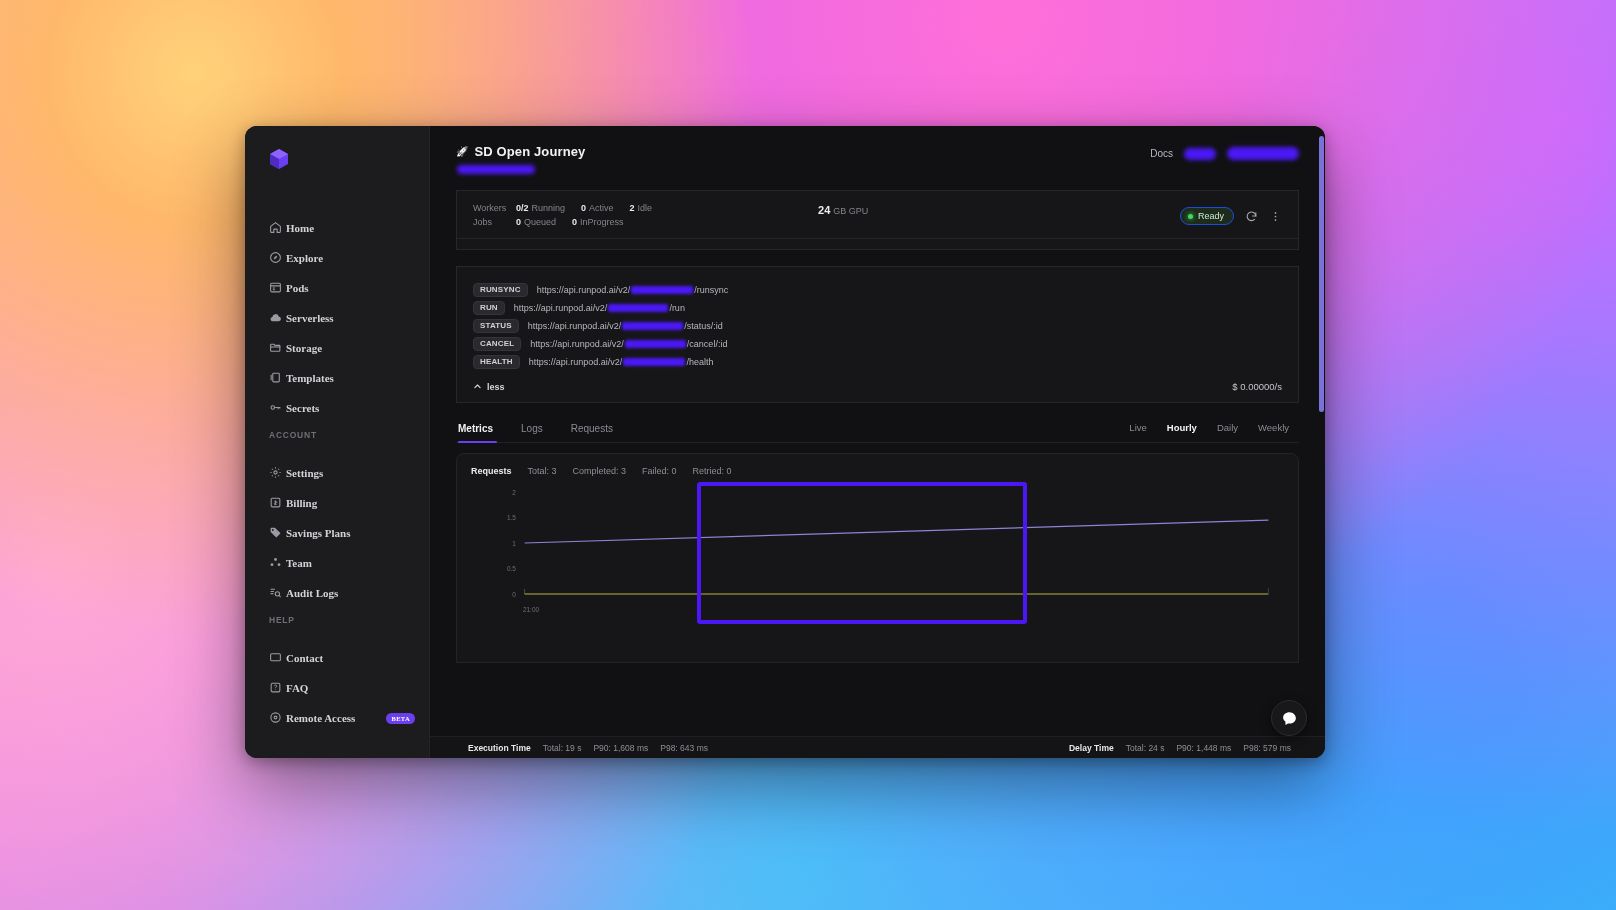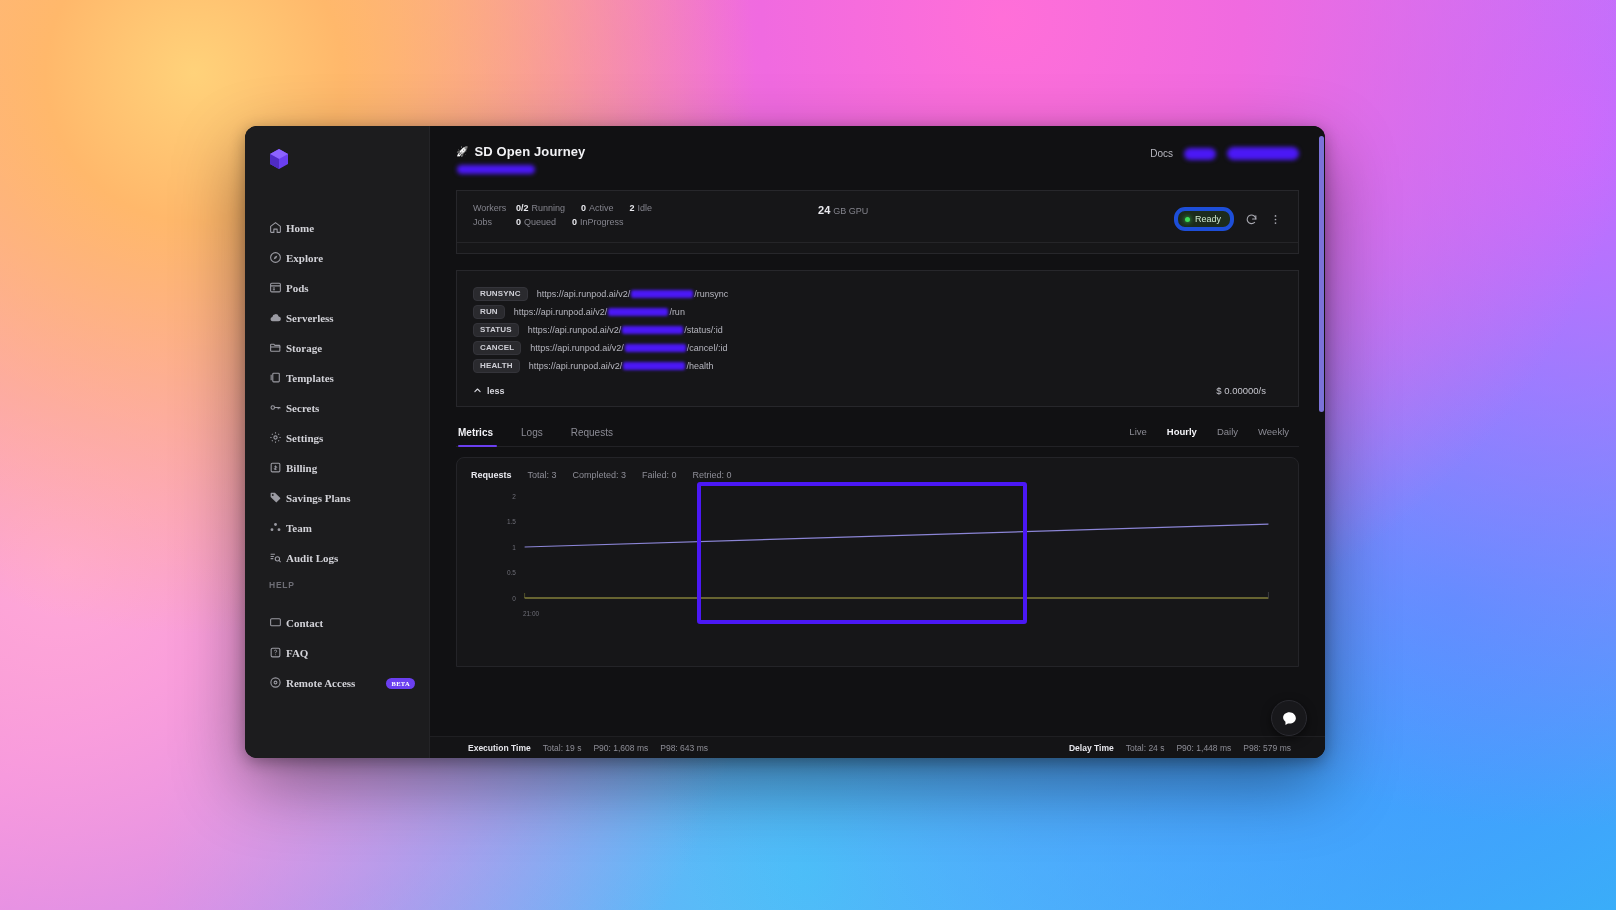--- a/index.html
+++ b/index.html
@@ -169,21 +169,21 @@
 
   .summary-right {
     margin-left: auto;
     display:flex;
     align-items:center;
     gap: 10px;
     padding-top: 4px;
   }
   #status-badge {
     background: #1c2b1c;
-    border: 4px solid #1d4ed8;
+    border: 1px solid #1d4ed8;
     color: #cfe9cf;
     font-size: 9px;
     border-radius: 11px;
     padding: 3px 9px 3px 7px;
     display:flex;
     align-items:center;
     gap:5px;
     white-space: nowrap;
   }
   .dot-green {
@@ -218,21 +218,21 @@
     left: 452px;
     top: 356px;
     width: 330px;
     height: 142px;
     border: 4px solid #4b18f5;
     border-radius: 3px;
     pointer-events: none;
     z-index: 6;
   }
   #endpoints-card {
-    padding: 14px 32px 10px 16px;
+    padding: 14px 16px 10px 16px;
     position: relative;
   }
   .ep-row {
     display:flex;
     align-items:center;
     gap: 9px;
     height: 18px;
     font-size: 9px;
   }
   .ep-method {
@@ -459,20 +459,21 @@
       <div class="nav-item">
         <span class="nav-icon">
           <svg width="13" height="13" viewBox="0 0 24 24" fill="none" stroke="currentColor" stroke-width="2">
               <circle cx="7" cy="12" r="3.2"></circle>
               <path d="M10.2 12H21M17 12v3M20 12v2"></path>
             </svg>
         </span>
         <span>Secrets</span>
       </div>
 
+      <div class="nav-group-label spaced">ACCOUNT</div>
       <div class="nav-item">
         <span class="nav-icon">
           <svg width="13" height="13" viewBox="0 0 24 24" fill="none" stroke="currentColor" stroke-width="2">
               <circle cx="12" cy="12" r="3"></circle>
               <path d="M12 2.5v2.2M12 19.3v2.2M21.5 12h-2.2M4.7 12H2.5M18.7 5.3l-1.6 1.6M6.9 17.1l-1.6 1.6M18.7 18.7l-1.6-1.6M6.9 6.9 5.3 5.3"></path>
             </svg>
         </span>
         <span>Settings</span>
       </div>
       <div class="nav-item">

